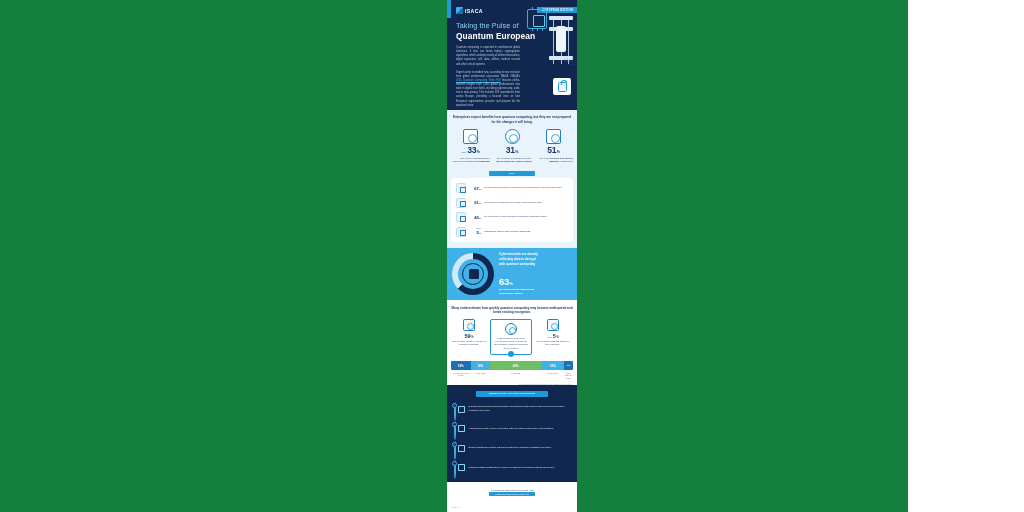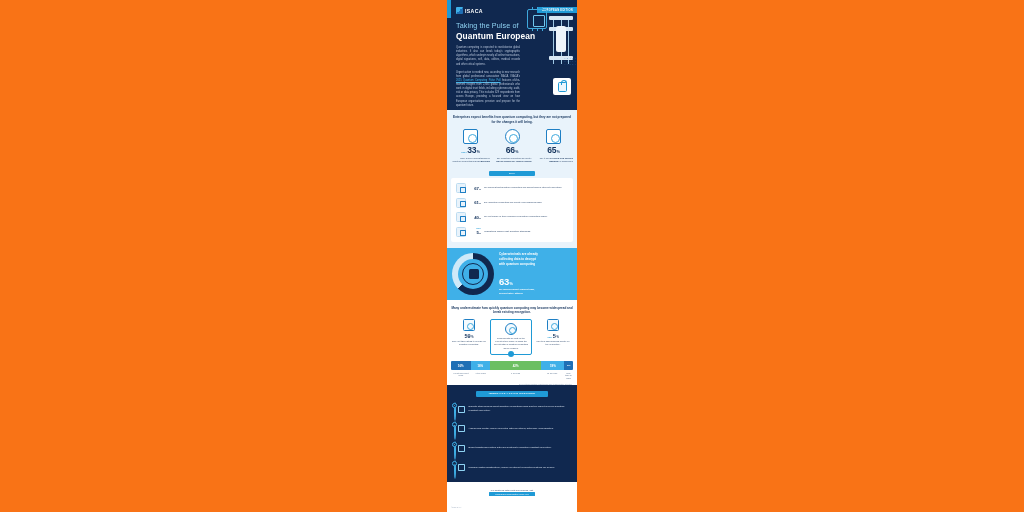--- a/index.html
+++ b/index.html
@@ -2,21 +2,21 @@
 <html><head>
 <meta charset="utf-8">
 <style>
   * { box-sizing: border-box; margin: 0; padding: 0; }
   html, body {
     width: 1024px; height: 512px;
     background: #ffffff;
     font-family: "Liberation Sans", sans-serif;
     overflow: hidden;
   }
-  .page { position: relative; width: 1024px; height: 512px; background: #f97316; }
+  .page { position: relative; width: 908px; height: 512px; background: #15803d; }
 
   
   .info {
     position: absolute; left: 447px; top: 0;
     width: 130px; height: 512px;
     background: #ffffff;
     display: flex; flex-direction: column;
   }
 
   
@@ -363,30 +363,30 @@
             <span class="stat-only">ONLY</span>
             <span class="stat-big">33</span>
             <span class="stat-pct">%</span>
           </div>
           <div class="stat-cap"><span>have a good understanding of quantum computing's </span><b>CAPABILITIES</b></div>
         </div>
 
         <div class="cell">
           <div class="stat-ico"></div>
           <div class="stat-num">
-            <span class="stat-big">66</span>
+            <span class="stat-big">31</span>
             <span class="stat-pct">%</span>
           </div>
           <div class="stat-cap"><span>say quantum computing will create </span><b>REVOLUTIONARY INNOVATIONS</b></div>
         </div>
 
         <div class="cell">
           <div class="stat-ico hex"></div>
           <div class="stat-num">
-            <span class="stat-big">65</span>
+            <span class="stat-big">51</span>
             <span class="stat-pct">%</span>
           </div>
           <div class="stat-cap"><span>say it will </span><b>CHANGE THE SKILLS NEEDED</b><span> of businesses</span></div>
         </div>
 
       </div>
     </div>
 
     <div class="listwrap">
       <div class="not-tab">NOT</div>

